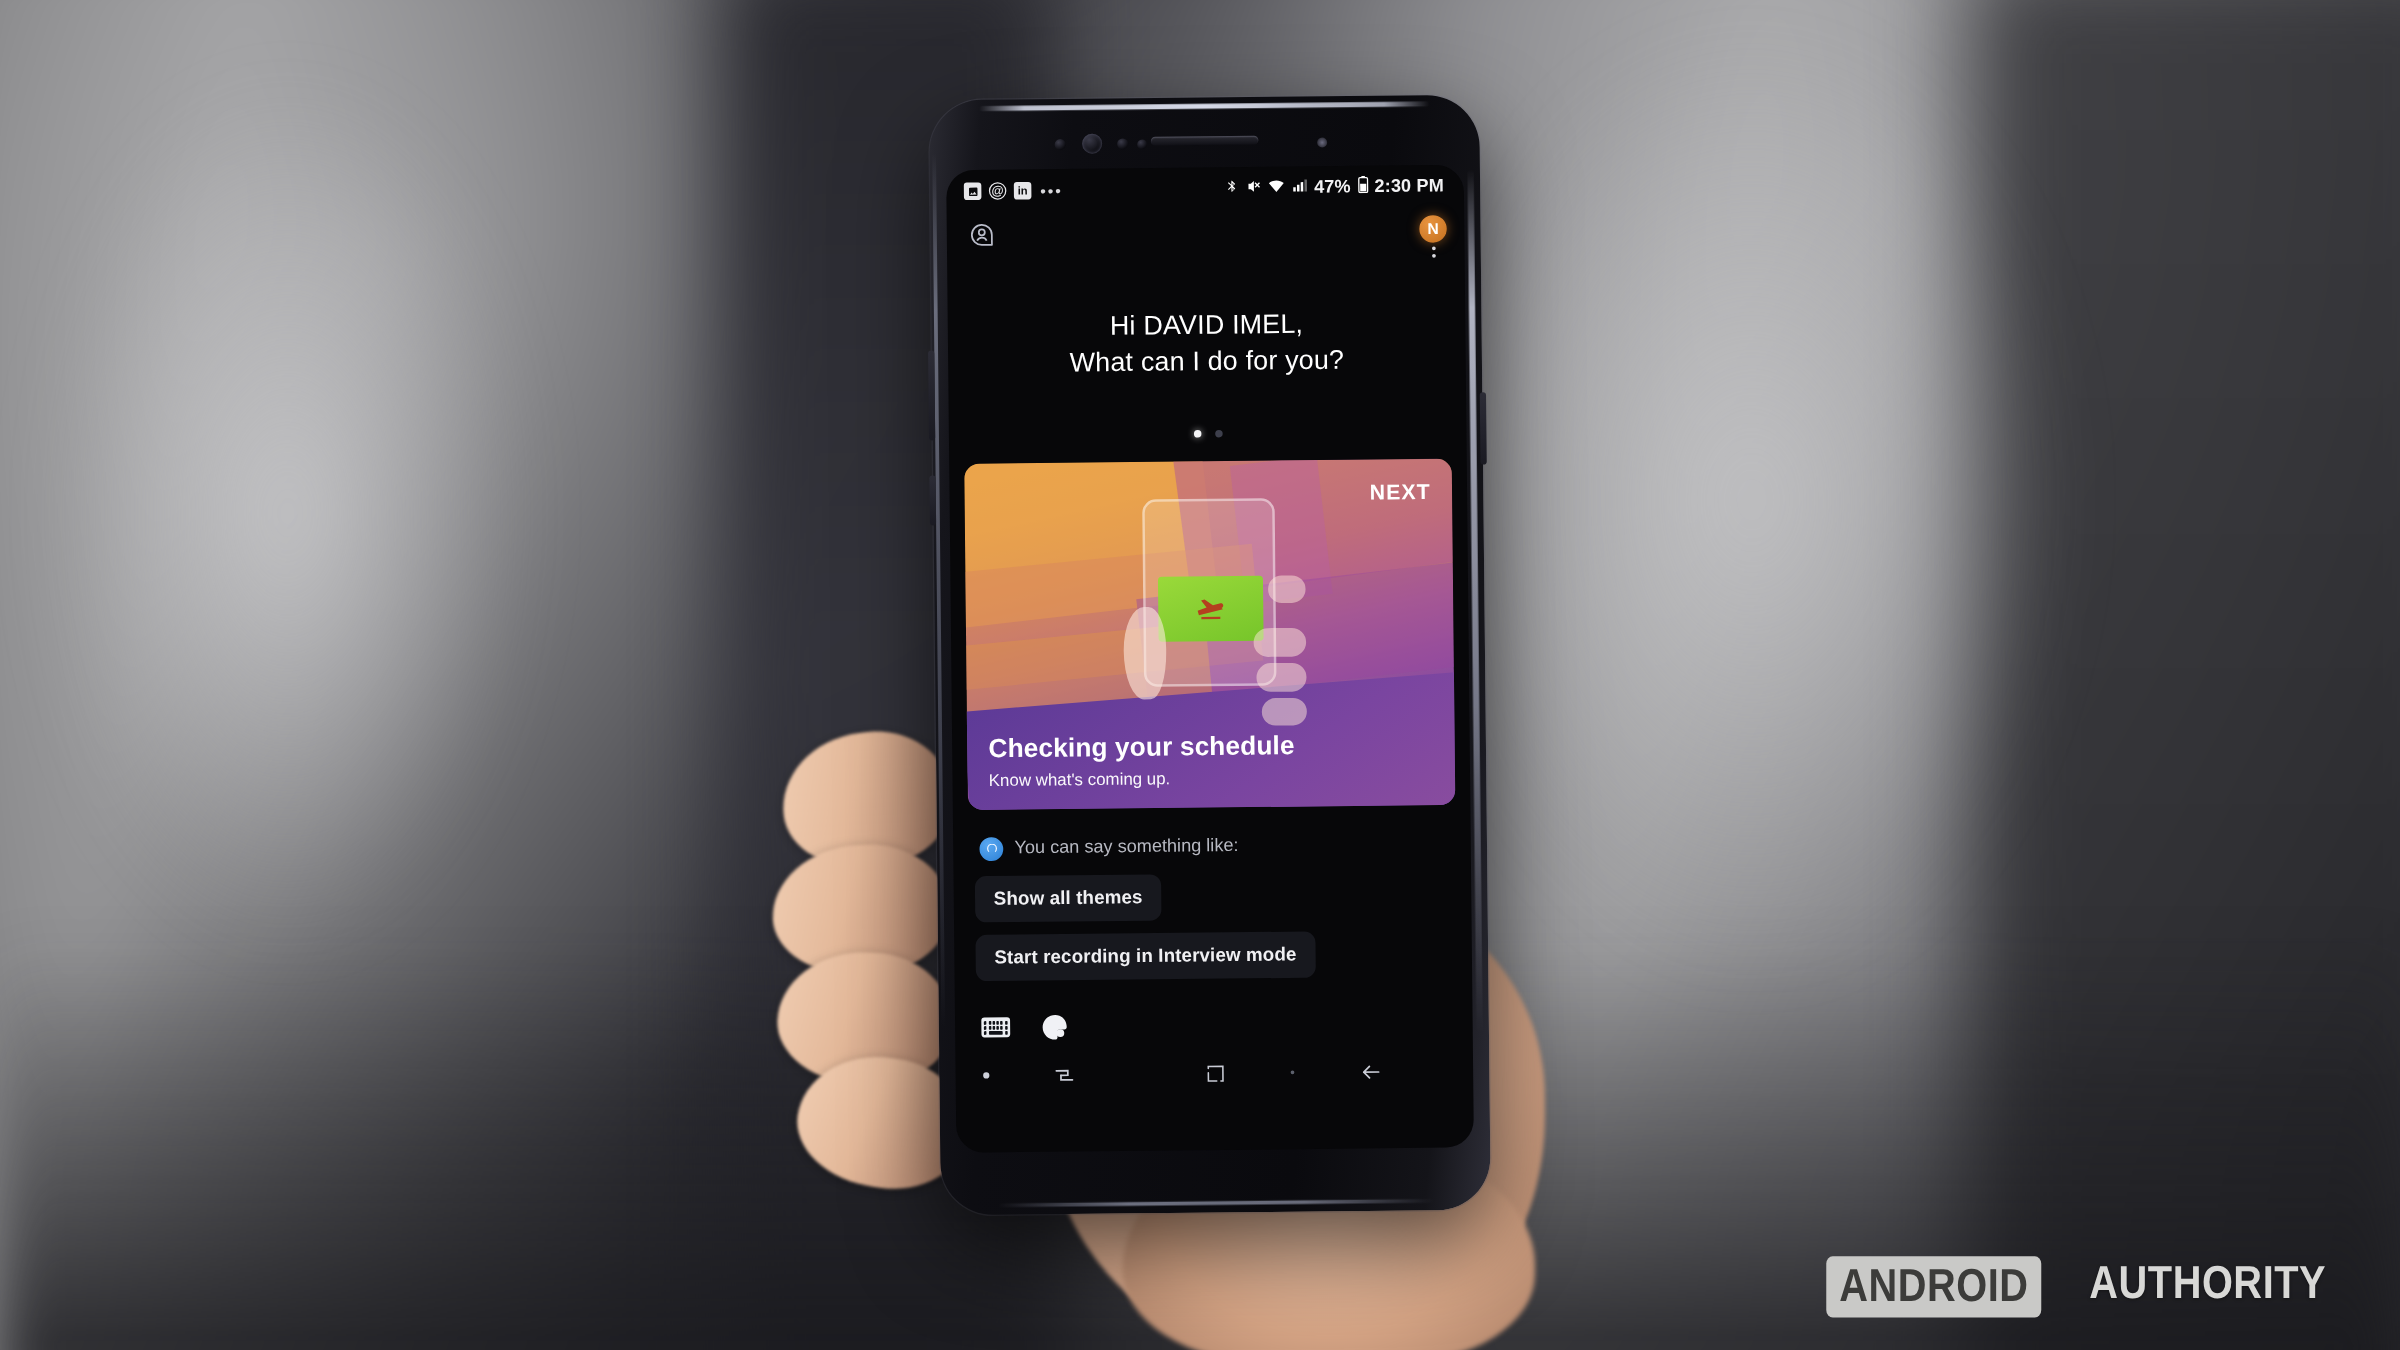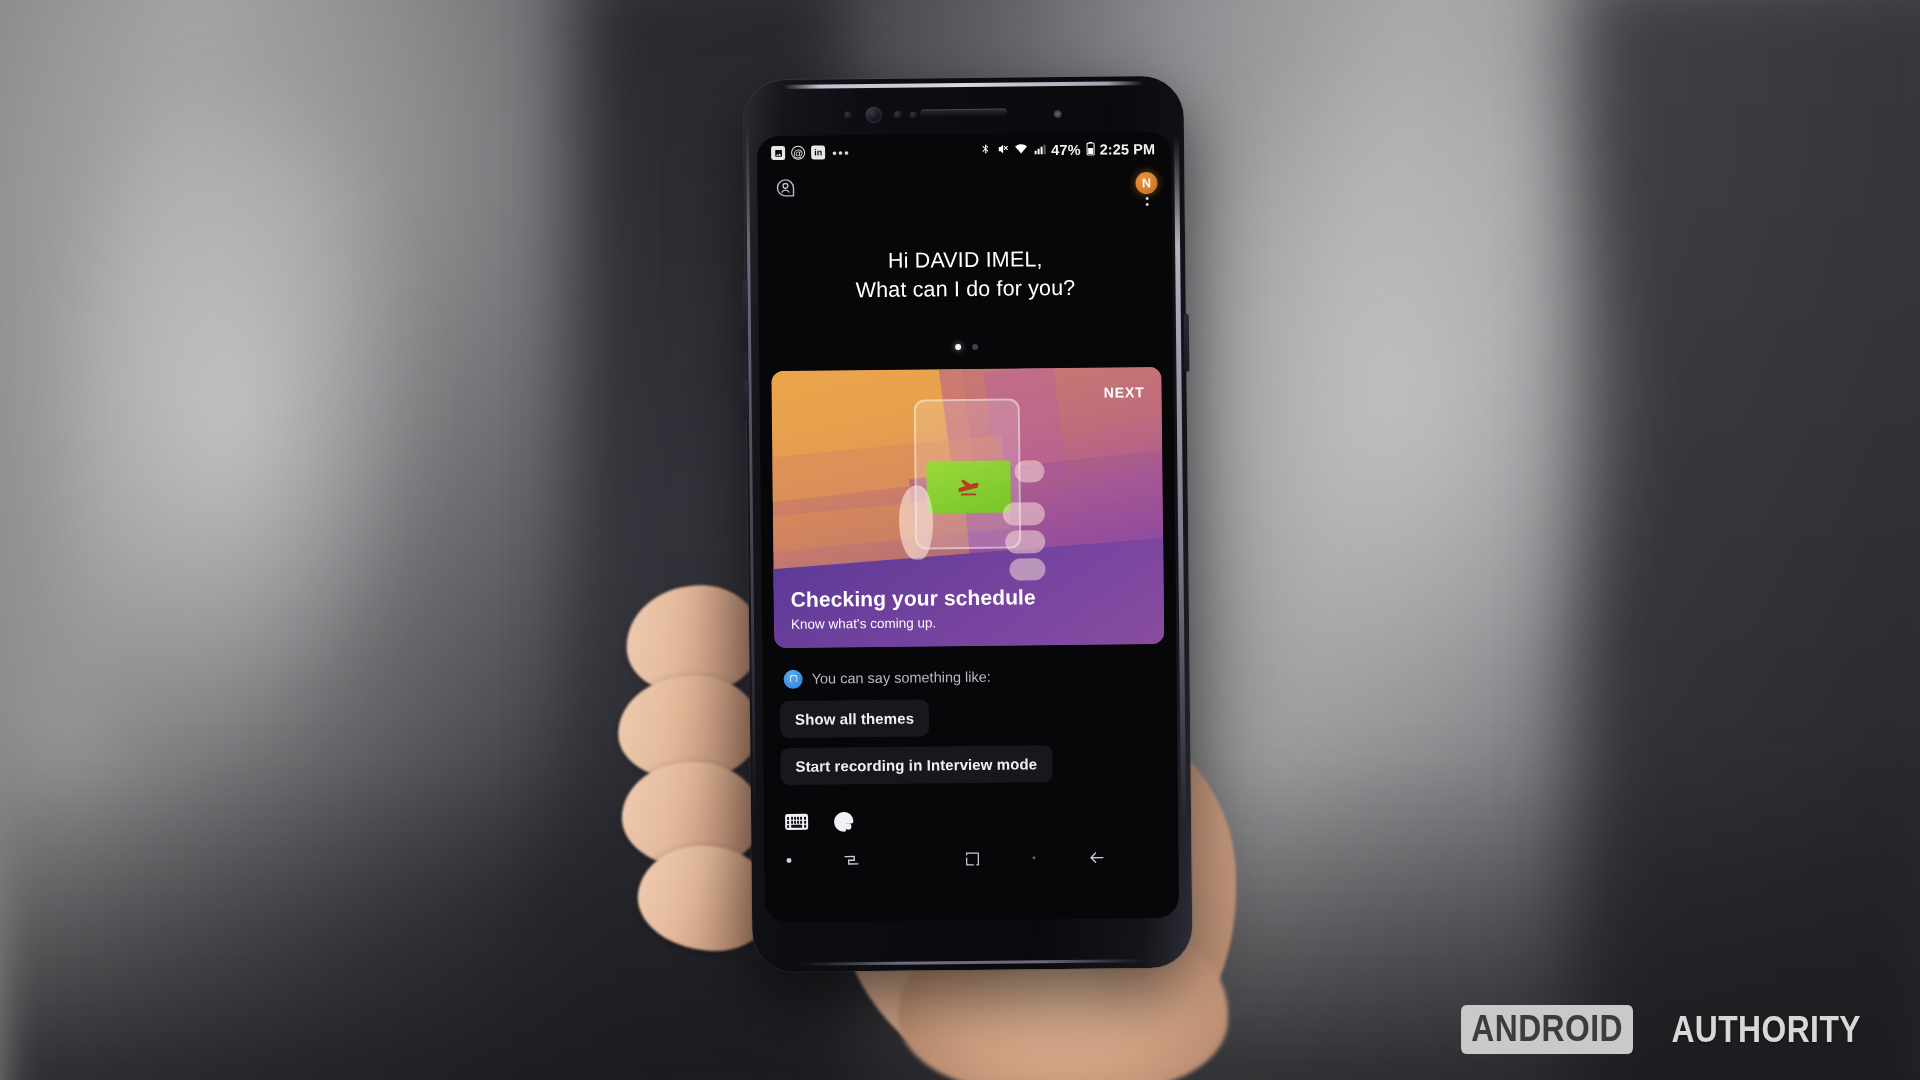--- a/index.html
+++ b/index.html
@@ -209,21 +209,21 @@
     background:rgba(255,236,224,.58); border-radius:50% 42% 38% 48% / 48% 46% 52% 54%;
   }
   .ill-fing { position:absolute; right:-6px; background:rgba(255,232,218,.5); border-radius:16px; }
   .fg0 { top:62px; width:30px; height:22px; }
   .fg1 { top:104px; width:42px; height:23px; }
   .fg2 { top:132px; width:40px; height:23px; }
   .fg3 { top:160px; width:36px; height:22px; }
 
   .next-btn {
     position:absolute; right:17px; top:17px; color:#fff;
-    font-size:14px; font-weight:700; letter-spacing:.9px;
+    font-size:17px; font-weight:700; letter-spacing:.9px;
   }
   .card-text { position:absolute; left:17px; bottom:16px; color:#fff; }
   .card-title { font-size:21px; font-weight:700; letter-spacing:.1px; }
   .card-sub { font-size:13.5px; font-weight:400; margin-top:5px; opacity:.97; }
 
   
   .suggest-head { display:flex; align-items:center; gap:9px; padding:22px 0 0 21px; }
   .bixby-dot {
     width:19px; height:19px; border-radius:50%;
     background:radial-gradient(circle at 38% 32%,#5aa9f2,#2b7fd4);
@@ -252,21 +252,21 @@
 
   .navbar { display:flex; align-items:center; padding:16px 22px 0 22px; }
   .nav-dot { width:5px; height:5px; border-radius:50%; background:#cdd0da; }
   .nav-item { flex:1; display:flex; justify-content:center; color:#c9ccd6; }
   .nav-tiny { width:3px; height:3px; border-radius:50%; background:#5c606c; }
 
   
   .chin { position:absolute; left:0; right:0; bottom:0; height:48px; }
 
   
-  #wm { position:absolute; right:44px; bottom:26px; display:flex; align-items:center; gap:9px; }
+  #wm { position:absolute; right:44px; bottom:26px; display:flex; gap:9px; }
   .wm-box {
     background:#c9c9c7; color:#3c3c3a; font-weight:800; font-size:37px;
     letter-spacing:.5px; padding:3px 12px 4px 12px; border-radius:6px;
     font-family:"Liberation Sans", sans-serif; transform:scaleX(.86);
   }
   .wm-txt {
     color:#d8d8d6; font-weight:800; font-size:37px; letter-spacing:.5px;
     transform:scaleX(.86); text-shadow:0 1px 3px rgba(0,0,0,.4);
   }
 </style>
@@ -348,21 +348,21 @@
             </svg>
         </span>
         <span>47%</span>
         <span>
           <svg width="9" height="14" viewBox="0 0 12 20">
               <rect x="4" y="0" width="4" height="2" fill="#fff"></rect>
               <rect x="1" y="2" width="10" height="17" rx="1.5" fill="none" stroke="#fff" stroke-width="1.5"></rect>
               <rect x="2.5" y="9" width="7" height="8.5" fill="#fff"></rect>
             </svg>
         </span>
-        <span>2:25 PM</span>
+        <span>2:30 PM</span>
       </div>
     </div>
 
     <div class="app-header">
       <span class="profile-ico">
         <svg width="24" height="24" viewBox="0 0 24 24" fill="none" stroke="currentColor" stroke-width="1.4">
           <path d="M20 12a8 8 0 1 0-8 8h8v-8z" stroke-linejoin="round"></path>
           <circle cx="12" cy="10" r="2.4"></circle>
           <path d="M8.2 16.6a4.2 4.2 0 0 1 7.6 0"></path>
         </svg>

